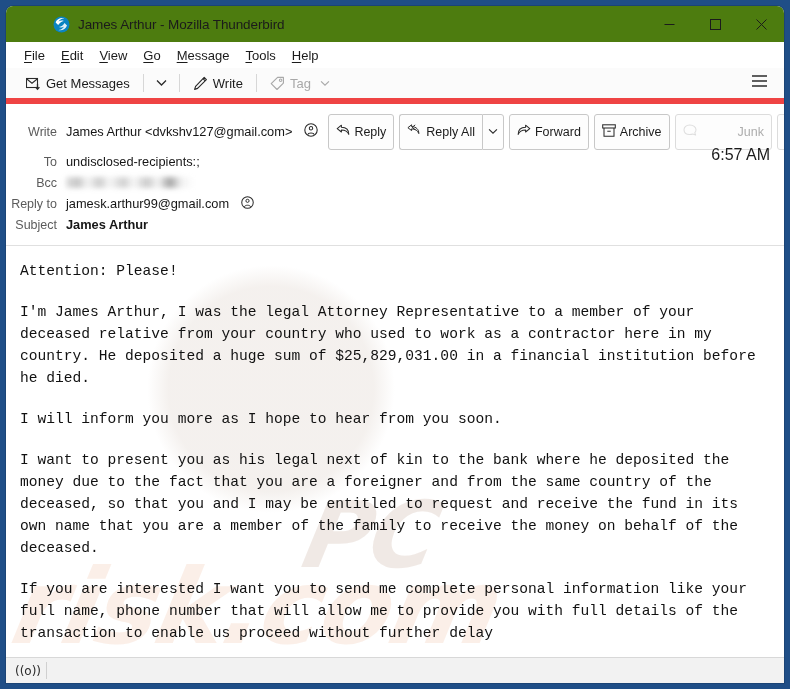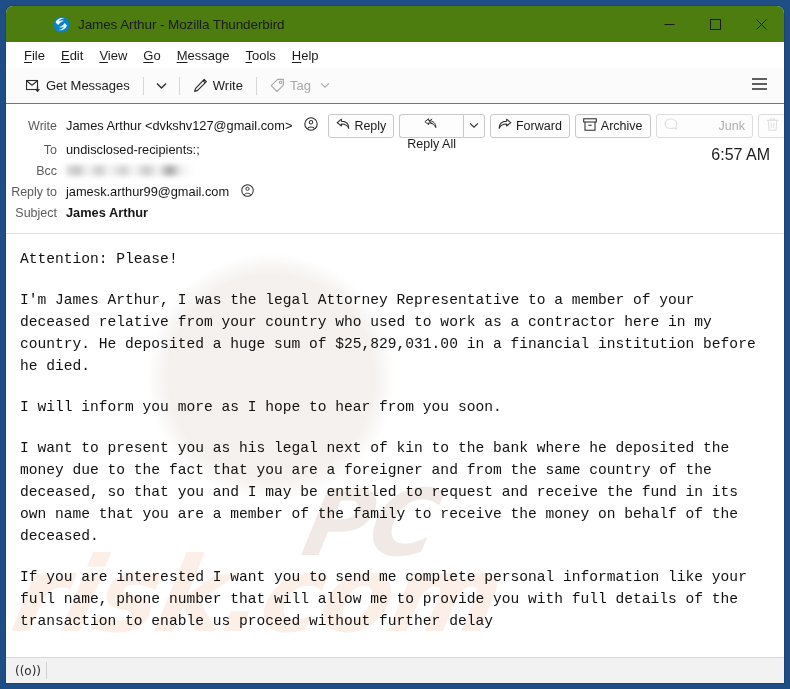--- a/index.html
+++ b/index.html
@@ -89,21 +89,21 @@
 
   
   .mailtoolbar {
     height: 36px;
     flex: 0 0 36px;
     background: #fbfbfb;
     display: flex;
     align-items: center;
     padding: 0 10px 0 14px;
     position: relative;
-    border-bottom: 1px solid #ef4444;
+    border-bottom: 6px solid #ef4444;
   }
   .tbtn {
     display: flex;
     align-items: center;
     gap: 5px;
     font-size: 13px;
     color: #1b1b1b;
     padding: 4px 6px;
     border-radius: 3px;
     white-space: nowrap;
@@ -175,27 +175,27 @@
   .abtn {
     display: flex;
     align-items: center;
     gap: 4px;
     font-size: 12.5px;
     color: #1b1b1b;
     background: #fdfdfd;
     border: 1px solid #c8c8c8;
     border-radius: 3px;
     padding: 3px 7px;
-    height: 24px;
+    height: 36px;
     white-space: nowrap;
     cursor: default;
   }
   .abtn.disabled { color: #adadad; background: #fdfdfd; border-color: #dcdcdc; gap: 41px; }
   .abtn.disabled svg { opacity: 0.42; }
-  .abtn.grp-left { border-right: none; border-radius: 3px 0 0 3px; flex-direction: column; }
+  .abtn.grp-left { border-right: none; border-radius: 3px 0 0 3px; }
   .abtn.grp-right {
     border-radius: 0 3px 3px 0;
     padding: 3px 5px;
   }
   .abtn-group { display: flex; }
   .timestamp {
     position: absolute;
     right: 14px;
     top: 42px;
     font-size: 16px;

